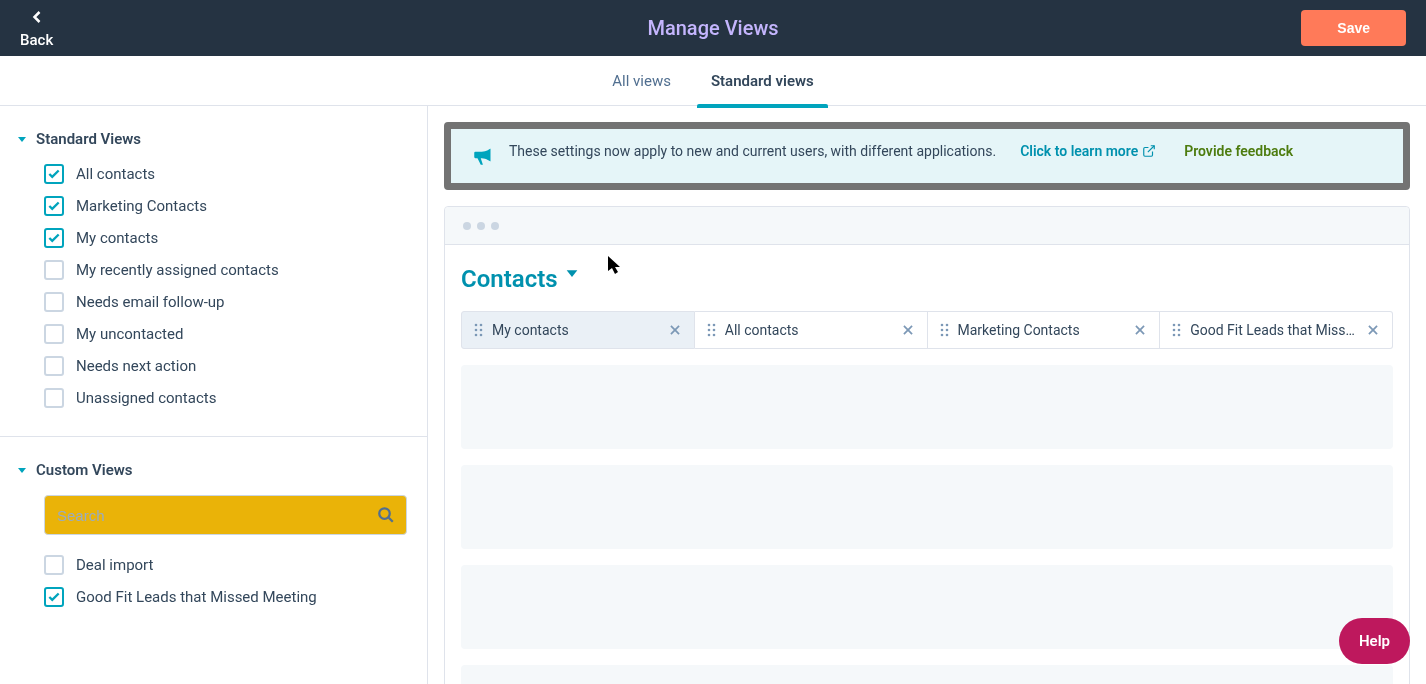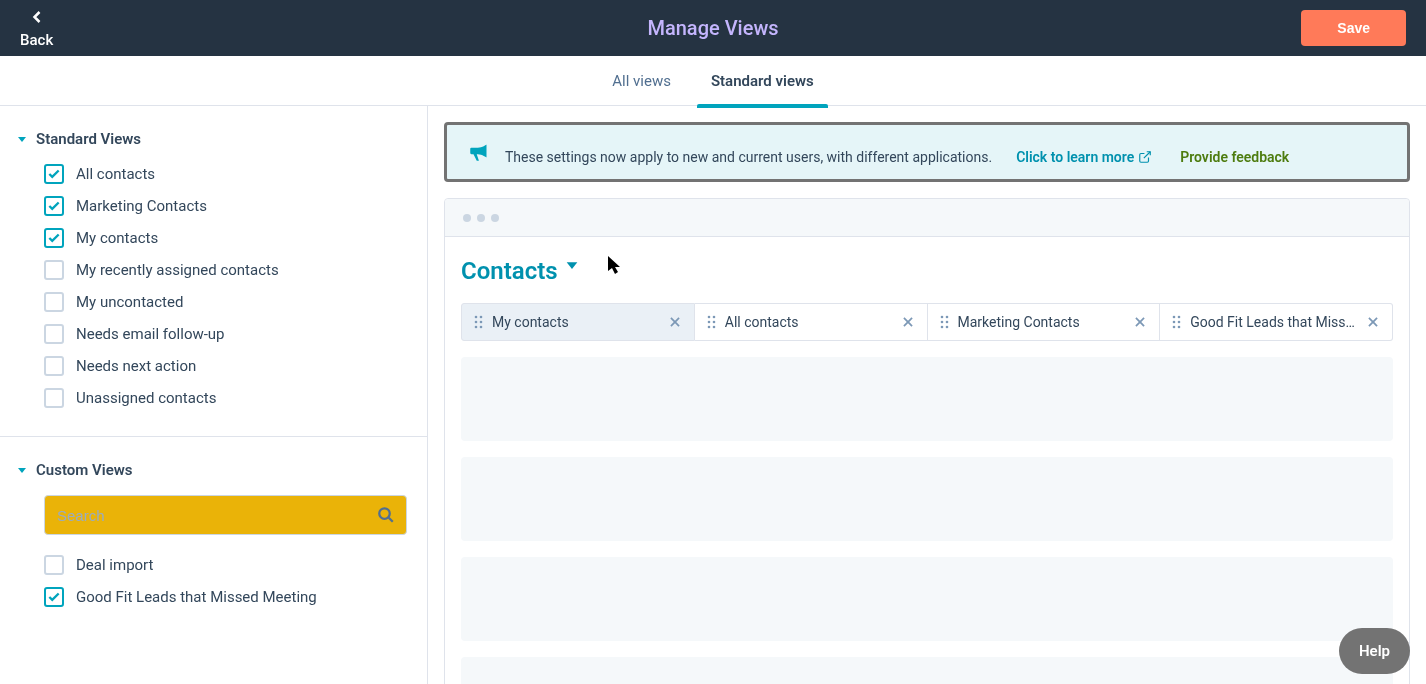--- a/index.html
+++ b/index.html
@@ -29,21 +29,21 @@
 .check-label { font-size: 15px; color: #33475b; }
 
 .divider { border: none; border-top: 1px solid #dfe3eb; margin: 0 -20px 24px -16px; }
 
 .search-wrap { position: relative; margin: 0 0 20px 28px; }
 .search-input { width: 100%; height: 40px; border: 1px solid #cbd6e2; border-radius: 4px; padding: 0 40px 0 12px; font-size: 15px; color: #33475b; background: #eab308; }
 .search-input::placeholder { color: #99acc2; }
 .search-icon { position: absolute; right: 12px; top: 50%; transform: translateY(-50%); color: #516f90; }
 
 .content { flex: 1; padding: 16px 16px 0 16px; overflow-y: auto; }
-.banner { background: #e5f5f8; border: 3px solid #737373; border-radius: 4px; padding: 14px 20px; display: flex; align-items: flex-end; gap: 12px; margin-bottom: 16px; }
+.banner { background: #e5f5f8; border: 7px solid #737373; border-radius: 4px; padding: 14px 20px; display: flex; align-items: flex-start; gap: 12px; margin-bottom: 16px; }
 .banner-icon { color: #00a4bd; flex-shrink: 0; }
 .banner-text { font-size: 14px; color: #33475b; }
 .banner-link { color: #0091ae; font-weight: 600; text-decoration: none; margin-left: 12px; display: inline-flex; align-items: center; gap: 4px; }
 .banner-link2 { color: #4d7c0f; font-weight: 600; text-decoration: none; margin-left: 16px; }
 
 .preview-window { border: 1px solid #dfe3eb; border-radius: 4px; background: #fff; }
 .window-chrome { height: 38px; background: #f5f8fa; border-bottom: 1px solid #dfe3eb; display: flex; align-items: center; padding-left: 18px; gap: 6px; border-radius: 4px 4px 0 0; }
 .dot { width: 8px; height: 8px; border-radius: 50%; background: #cbd6e2; }
 .preview-body { padding: 20px 16px; }
 .dropdown-title { color: #0091ae; font-size: 24px; font-weight: 600; display: flex; align-items: flex-start; gap: 6px; cursor: pointer; margin-bottom: 18px; }
@@ -52,21 +52,21 @@
 .pill { flex: 1; border: 1px solid #dfe3eb; padding: 10px 12px; display: flex; align-items: center; gap: 8px; font-size: 14px; background: #fff; min-width: 0; }
 .pill:first-child { border-radius: 3px 0 0 3px; background: #eaf0f6; }
 .pill:last-child { border-radius: 0 3px 3px 0; }
 .pill + .pill { border-left: none; }
 .drag-handle { color: #7c98b6; flex-shrink: 0; cursor: grab; }
 .pill-label { flex: 1; white-space: nowrap; overflow: hidden; text-overflow: ellipsis; color: #33475b; }
 .pill-close { color: #7c98b6; cursor: pointer; flex-shrink: 0; }
 
 .skeleton { background: #f5f8fa; border-radius: 4px; height: 84px; margin-top: 16px; }
 
-.help-btn { position: fixed; bottom: 10px; right: 16px; background: #737373; color: #fff; border-radius: 50px; padding: 14px 20px; font-weight: 600; font-size: 15px; cursor: pointer; }
+.help-btn { position: fixed; bottom: 20px; right: 16px; background: #be185d; color: #fff; border-radius: 50px; padding: 14px 20px; font-weight: 600; font-size: 15px; cursor: pointer; }
 
 .cursor { position: absolute; top: 256px; left: 608px; pointer-events: none; }
 </style>
 </head>
 <body>
 
 <div class="header">
   <div class="back-btn">
     <svg width="20" height="20" viewBox="0 0 24 24" fill="none" stroke="currentColor" stroke-width="3">
         <polyline points="15 18 9 12 15 6"></polyline>
@@ -114,25 +114,25 @@
             </svg>
           </span>
           <span class="check-label">My contacts</span>
         </div>
       <div class="check-item">
           <span class="checkbox"></span>
           <span class="check-label">My recently assigned contacts</span>
         </div>
       <div class="check-item">
           <span class="checkbox"></span>
+          <span class="check-label">Needs email follow-up</span>
+        </div>
+      <div class="check-item">
+          <span class="checkbox"></span>
           <span class="check-label">My uncontacted</span>
-        </div>
-      <div class="check-item">
-          <span class="checkbox"></span>
-          <span class="check-label">Needs email follow-up</span>
         </div>
       <div class="check-item">
           <span class="checkbox"></span>
           <span class="check-label">Needs next action</span>
         </div>
       <div class="check-item">
           <span class="checkbox"></span>
           <span class="check-label">Unassigned contacts</span>
         </div>
     </div>

